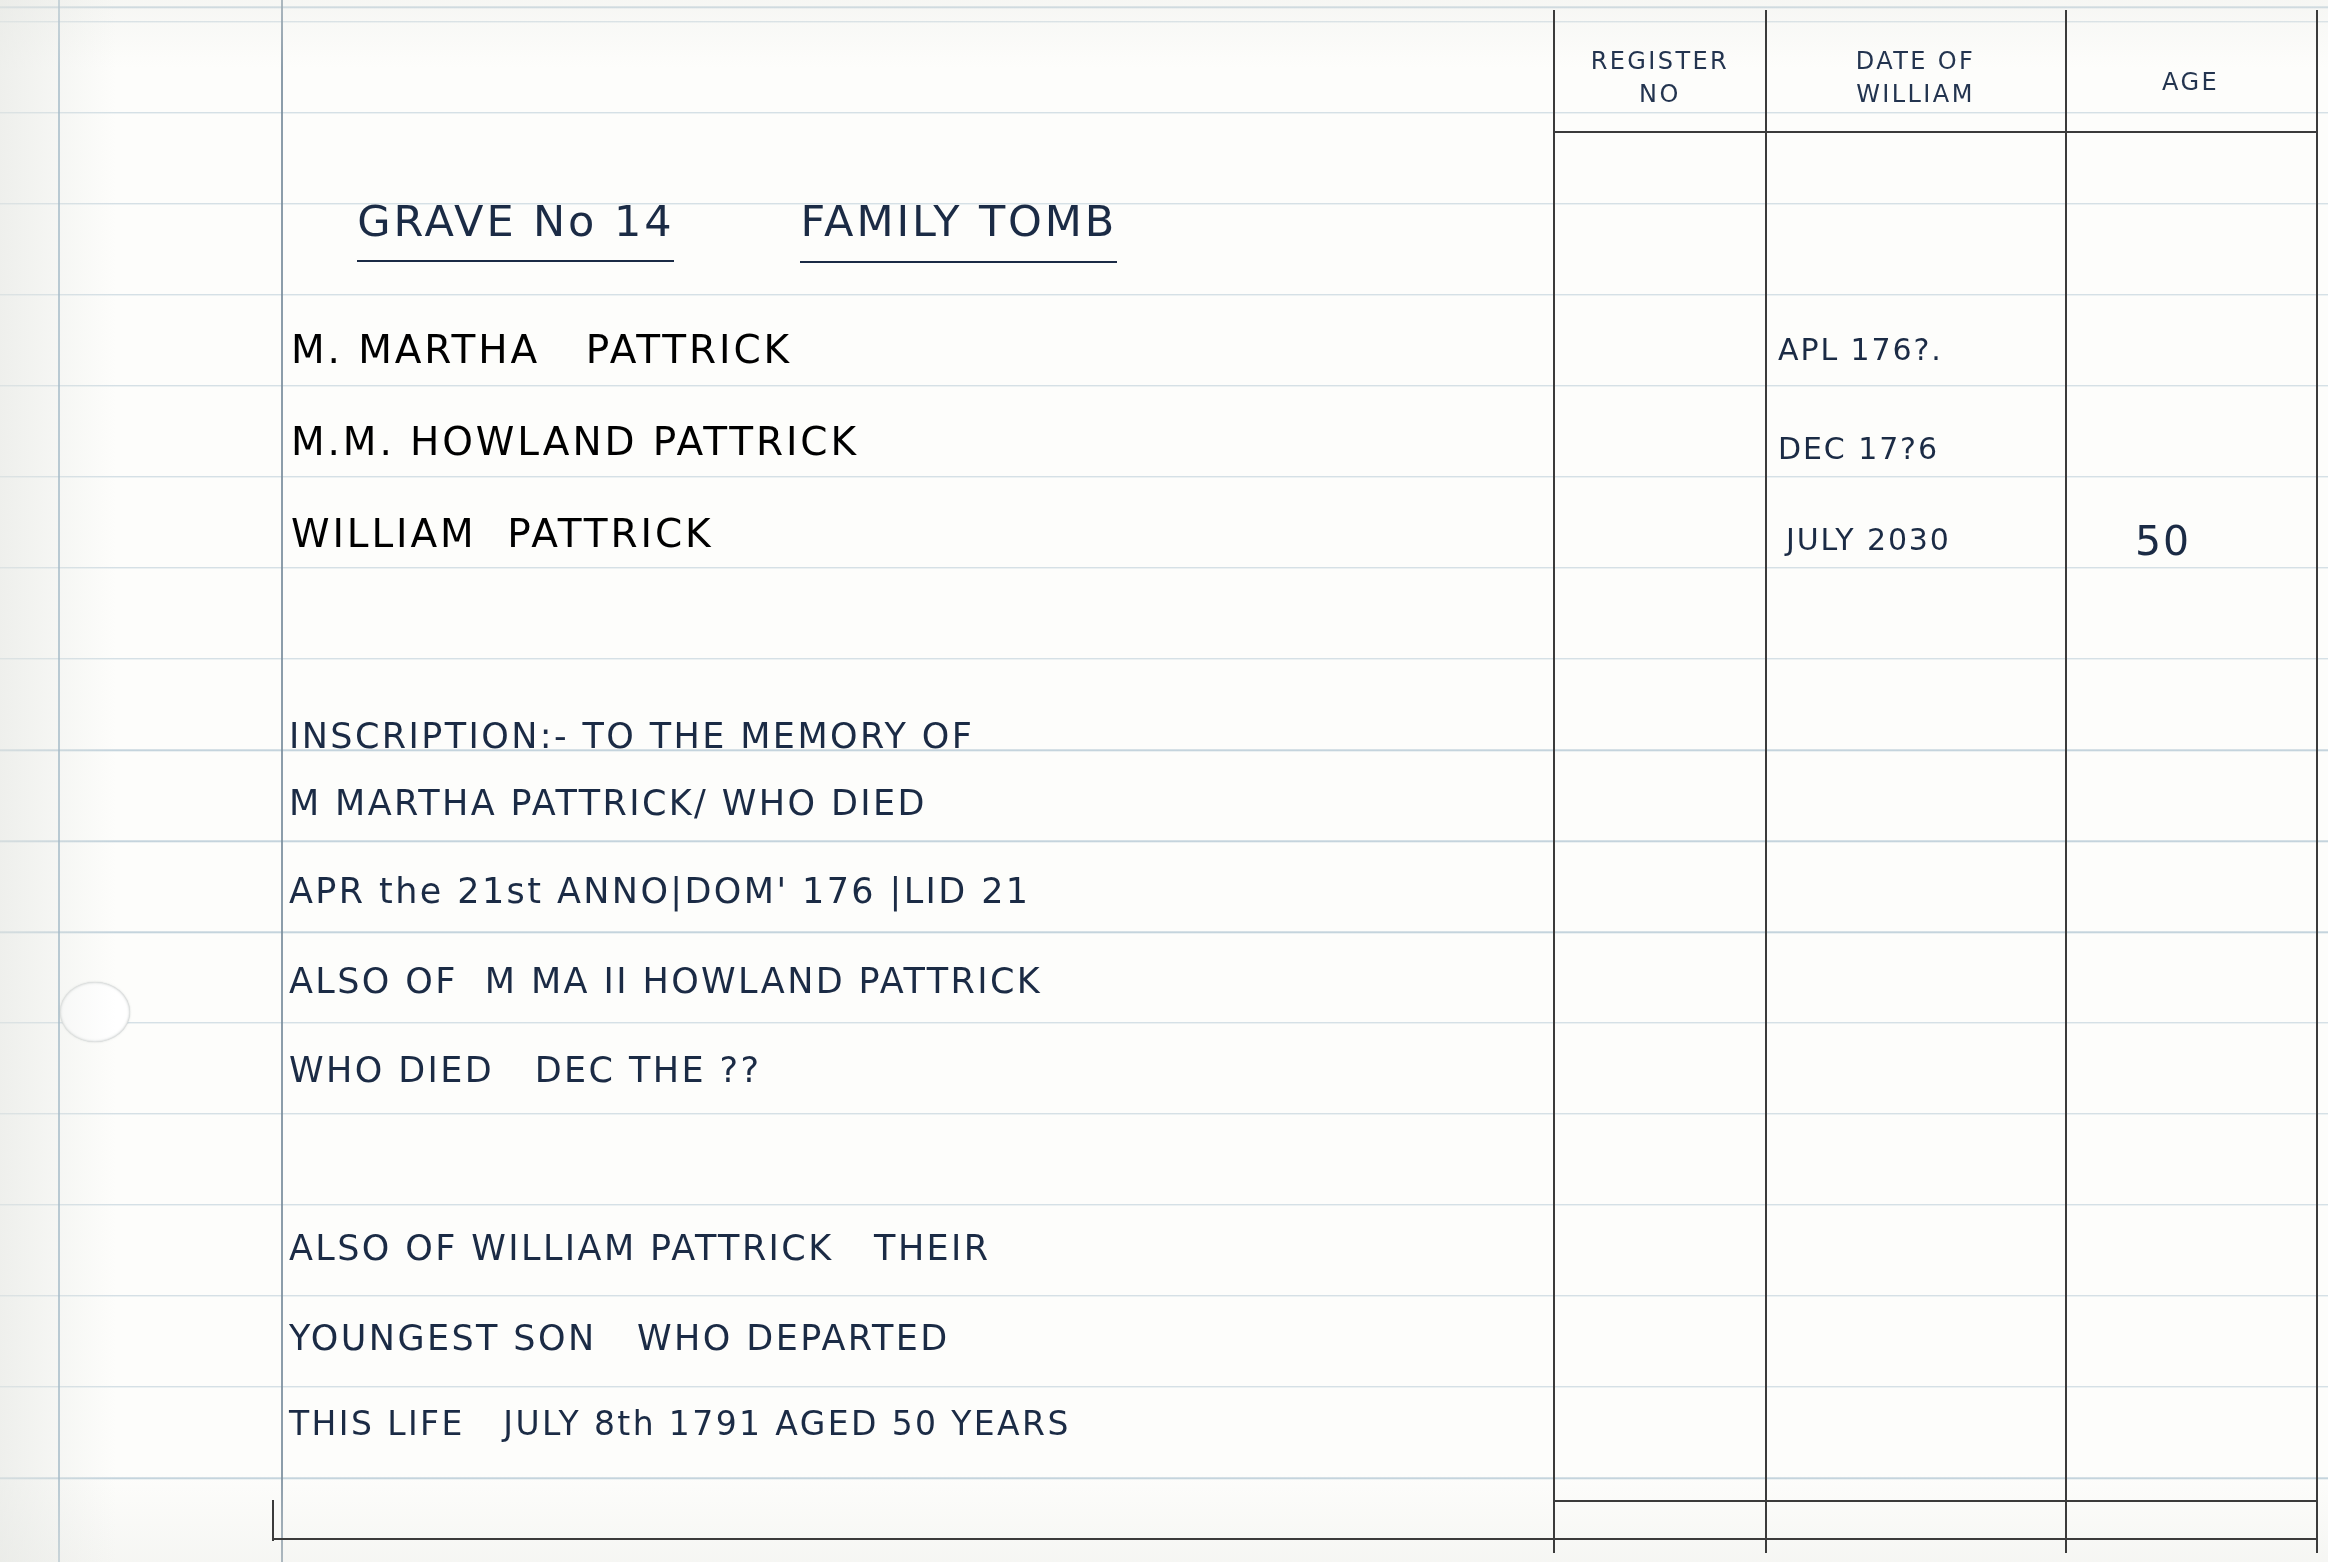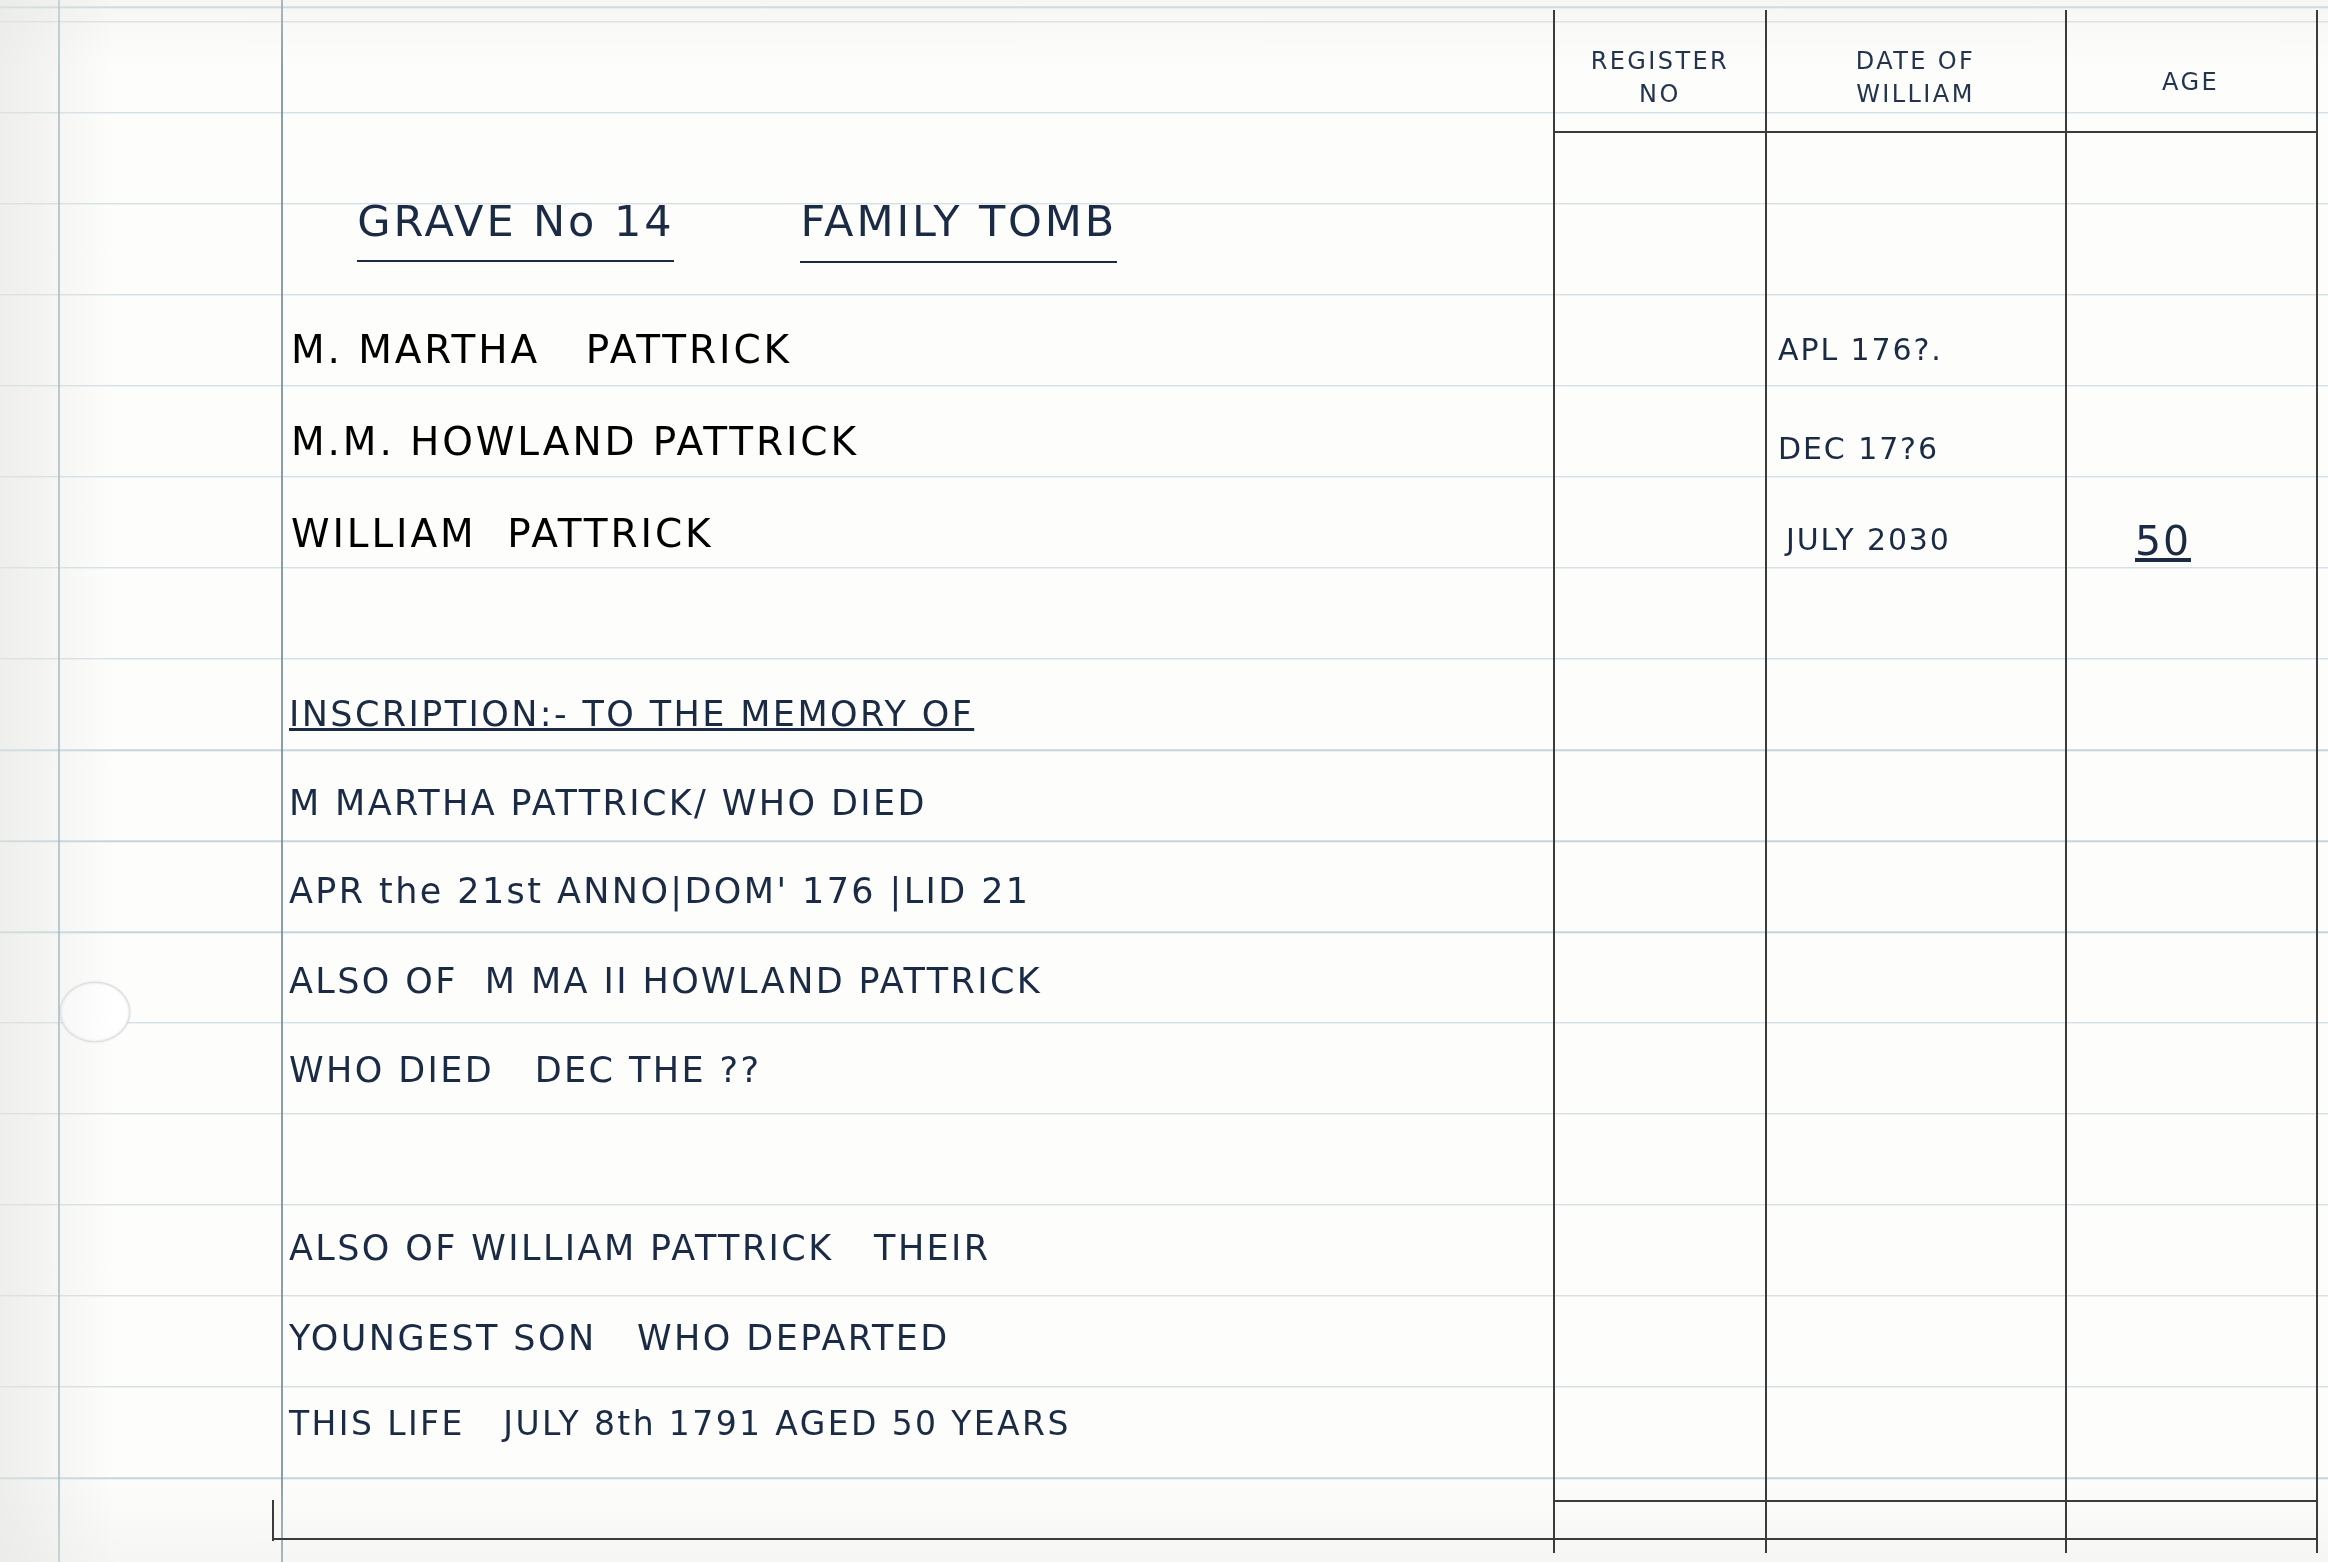--- a/index.html
+++ b/index.html
@@ -140,21 +140,21 @@
 
   .cell {
     position: absolute;
     font-size: 30px;
     letter-spacing: 1.9px;
     color: #1b2b45;
   }
   .cell.d1 { left: 225px; top: 310px; margin-top: 12px; }
   .cell.d2 { left: 225px; top: 421px; }
   .cell.d3 { left: 233px; top: 512px; }
-  .cell.a3 { left: 582px; top: 507px; font-size: 41px; text-decoration: underline; }
+  .cell.a3 { left: 582px; top: 507px; font-size: 41px; }
 
   
   .entry-title {
     position: absolute;
     left: 291px;
     top: 146px;
     font-size: 43px;
     letter-spacing: 2.9px;
     color: #1b2b45;
   }
@@ -181,21 +181,21 @@
   .name-line.n2 { top: 419px; }
   .name-line.n3 { top: 511px; }
 
   .insc-line {
     position: absolute;
     left: 289px;
     font-size: 35px;
     letter-spacing: 2.4px;
     color: #1b2b45;
   }
-  .insc-line.l1  { top: 694px; text-decoration: underline; }
+  .insc-line.l1  { top: 716px; }
   .insc-line.l2  { top: 783px; }
   .insc-line.l3  { top: 871px; }
   .insc-line.l4  { top: 961px; }
   .insc-line.l5  { top: 1050px; }
   .insc-line.l6  { top: 1139px; }
   .insc-line.l7  { top: 1228px; }
   .insc-line.l8  { top: 1318px; }
   .insc-line.l9  { top: 1404px; font-size: 33px; }
 </style>
 </head>

